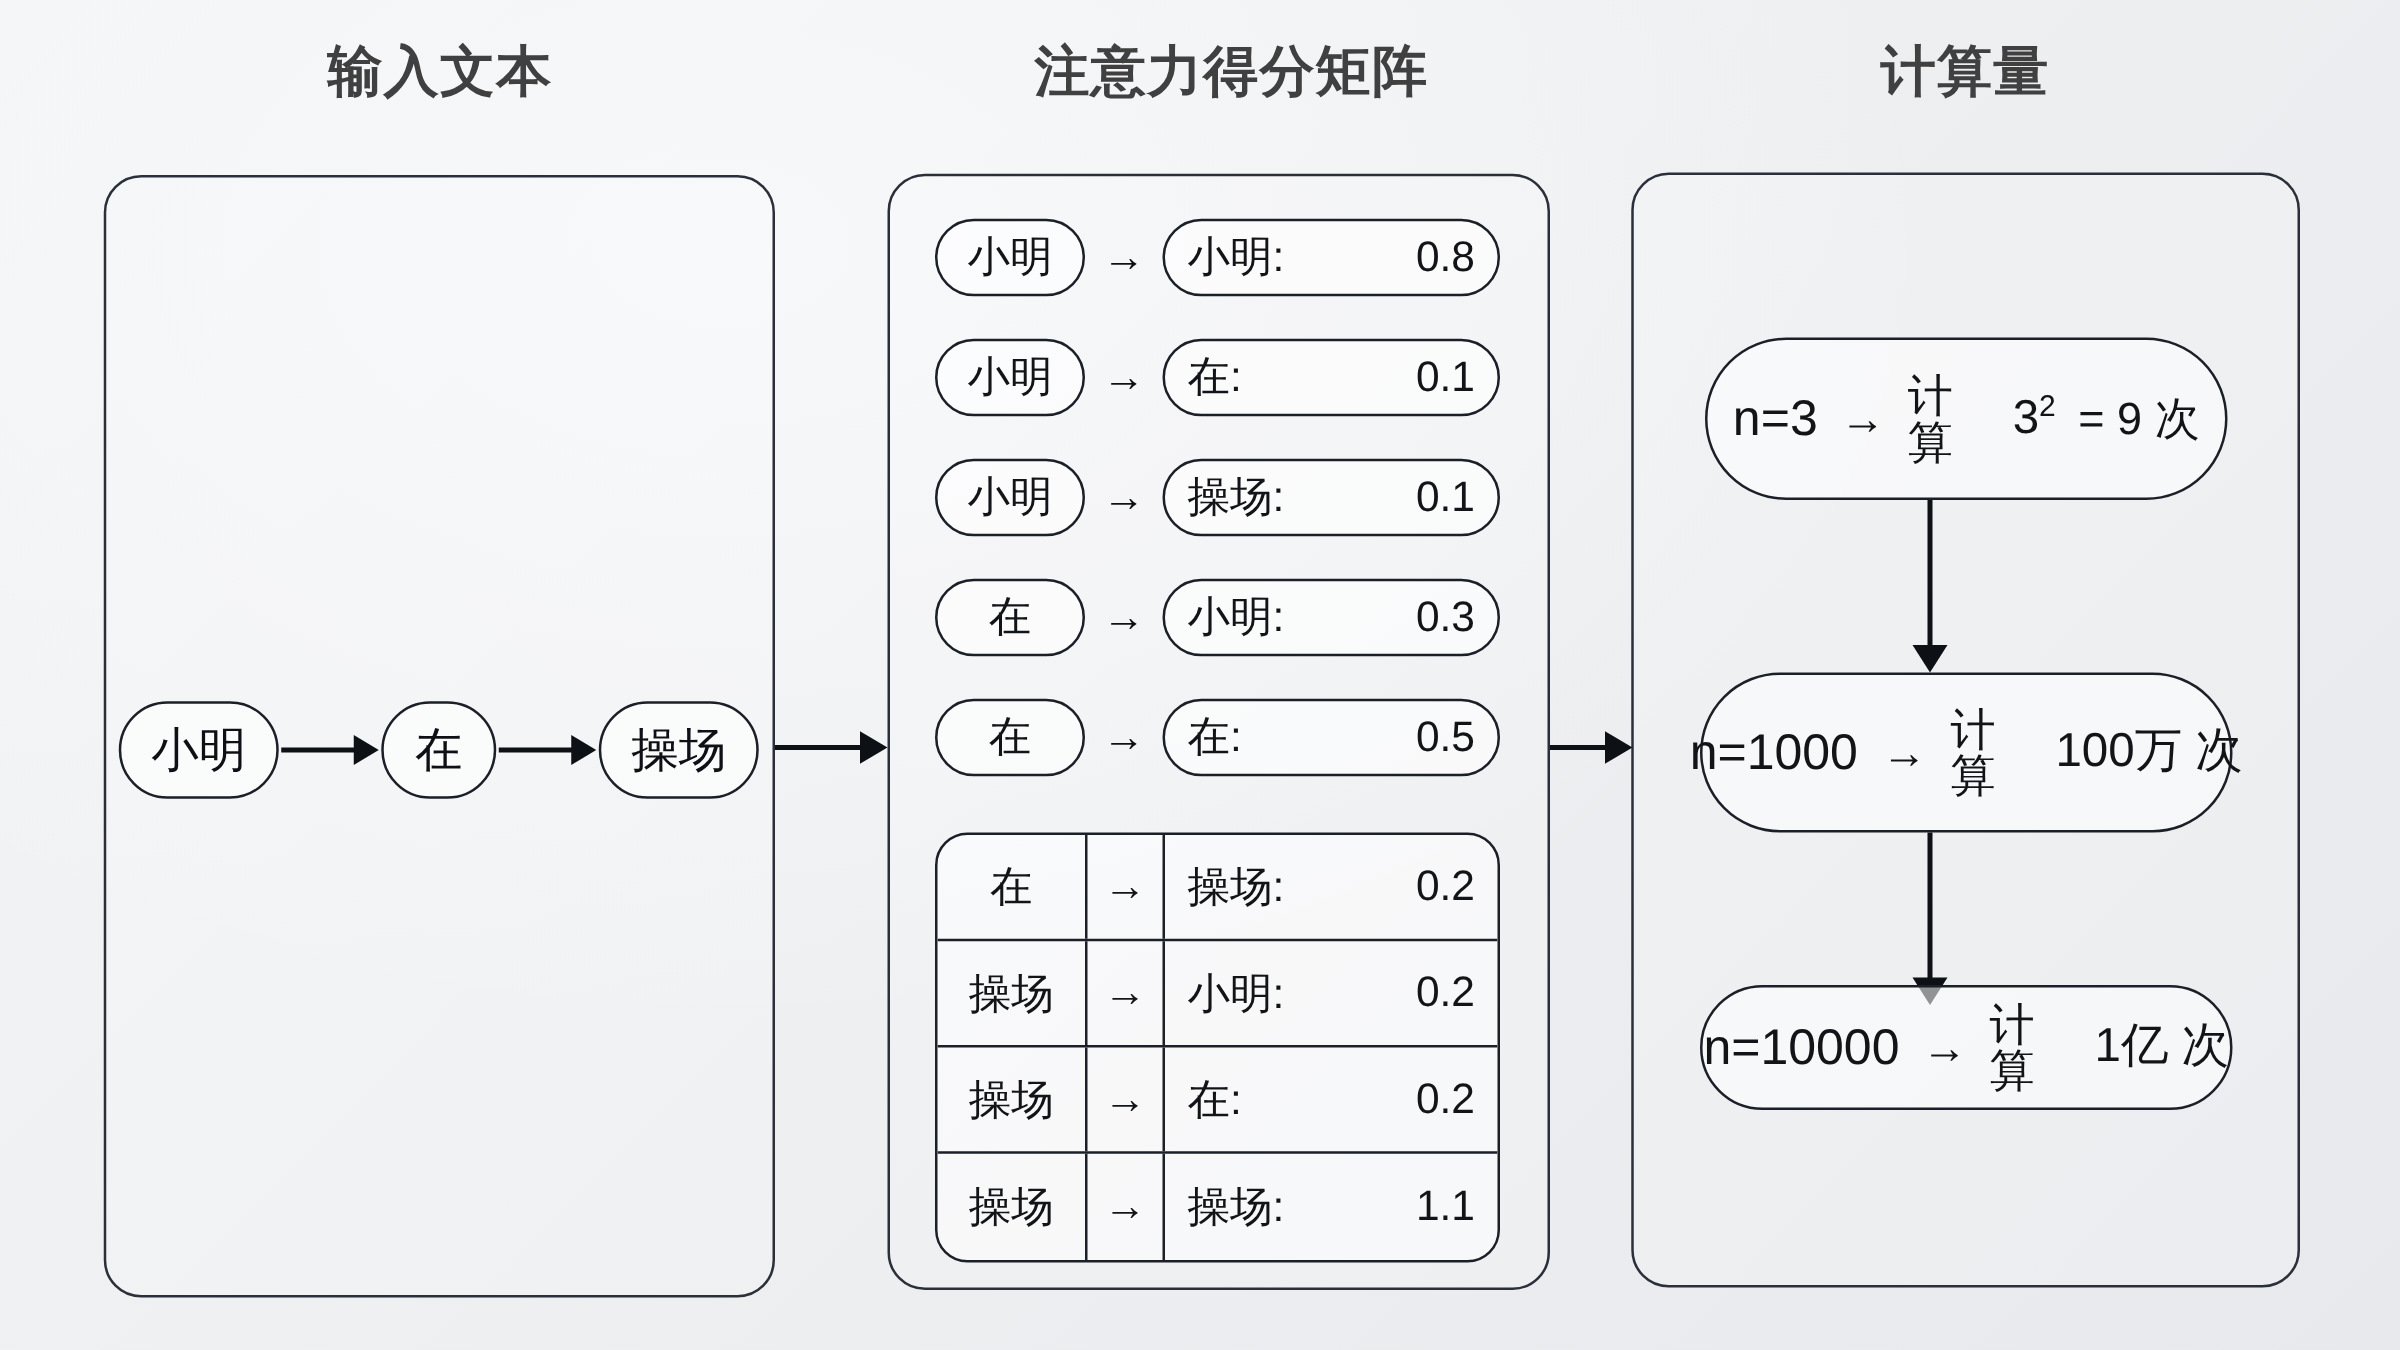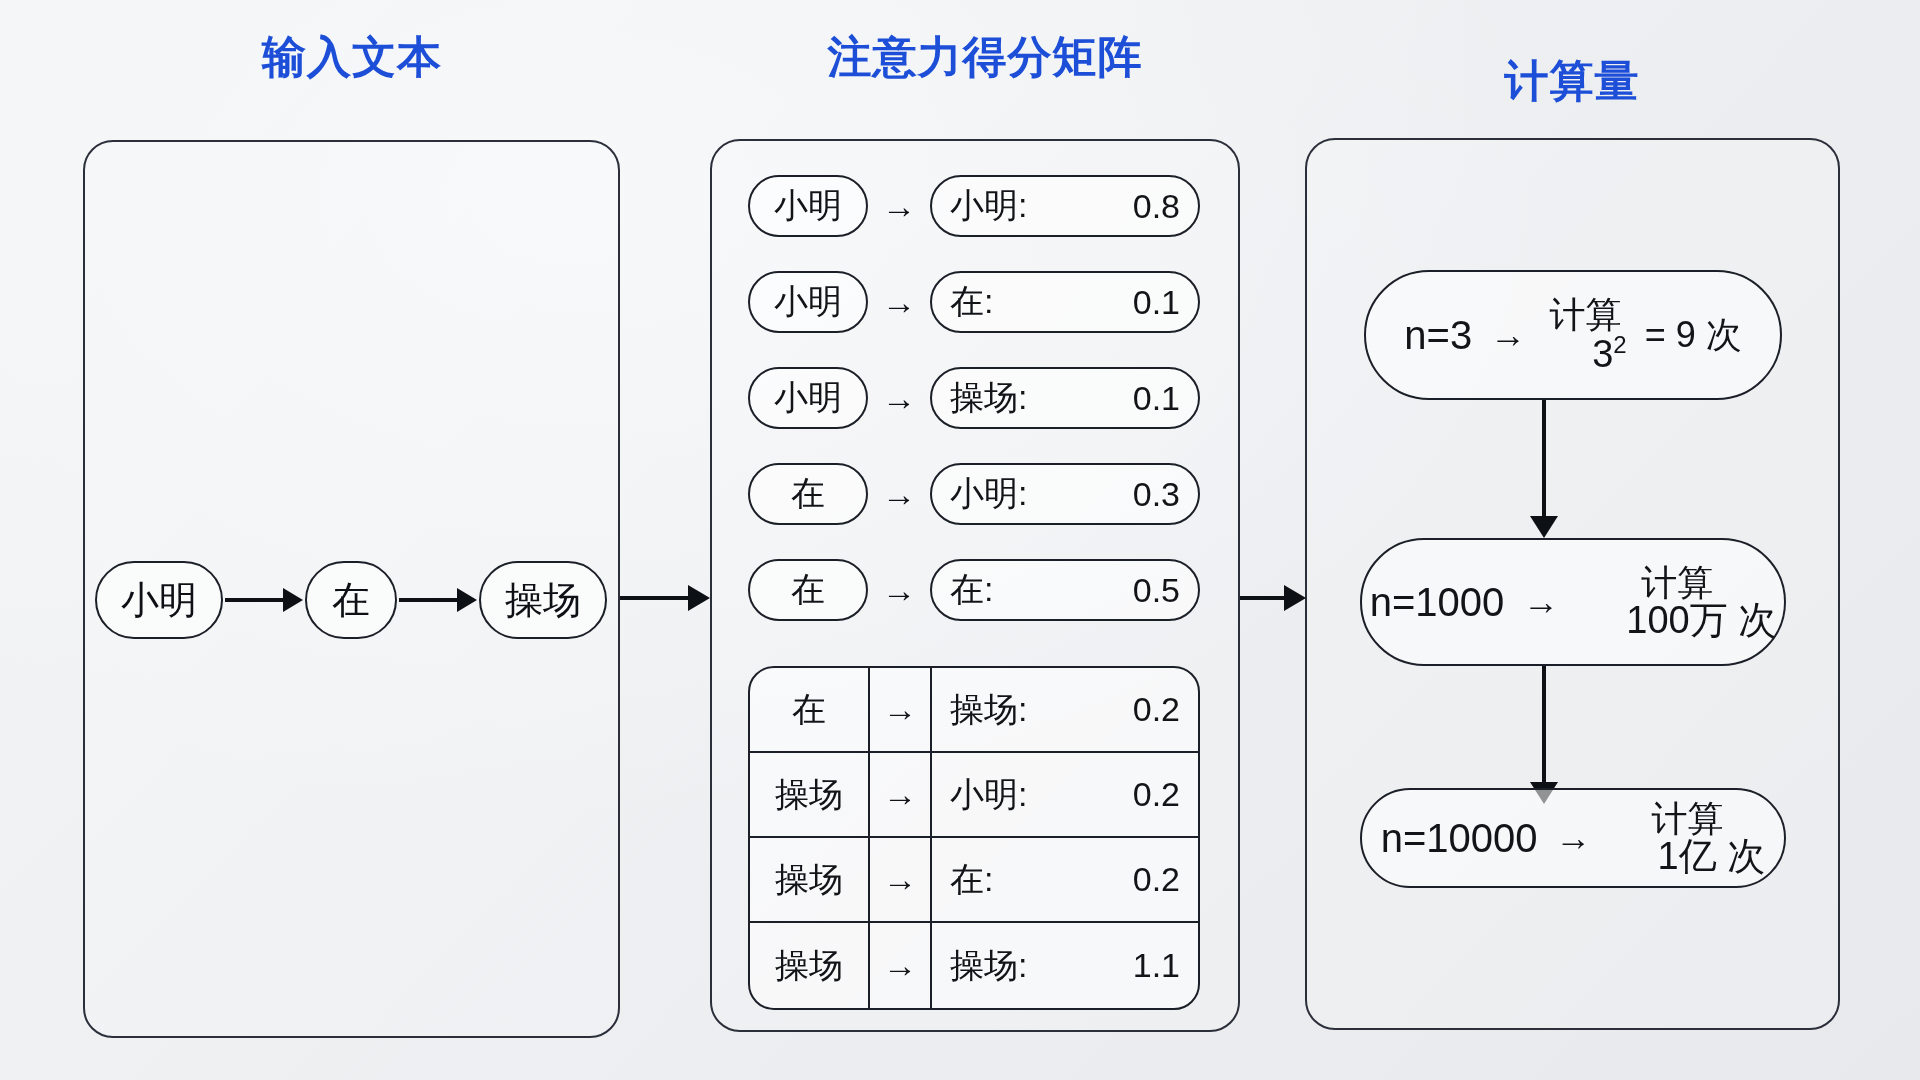--- a/index.html
+++ b/index.html
@@ -14,21 +14,21 @@
     -webkit-font-smoothing:antialiased;
   }
   #stage{position:relative;width:1920px;height:1080px;}
 
   
   .panel-title{
     position:absolute;
     font-size:44px;
     font-weight:700;
     letter-spacing:1px;
-    color:#1d4ed8;
+    color:#404040;
     white-space:nowrap;
     text-align:center;
     transform:translateX(-50%);
   }
 
   
   .panel{
     position:absolute;
     border:2px solid #2a2f3a;
     border-radius:30px;
@@ -167,21 +167,21 @@
     border-radius:999px;
     background:rgba(255,255,255,0.55);
     box-sizing:border-box;
     display:flex;align-items:center;justify-content:center;
     gap:18px;
     padding:0 34px;
   }
   .cn{font-size:40px;white-space:nowrap;}
   .carr{font-size:36px;}
   .frac{
-    display:flex;flex-direction:column;align-items:center;
+    display:flex;flex-direction:row;align-items:center;
     line-height:1.04;
   }
   .frac .top{font-size:36px;}
   .frac .bot{font-size:38px;white-space:nowrap;margin-left:48px;}
   .tail{font-size:36px;white-space:nowrap;}
   .sup{font-size:24px;vertical-align:super;}
 
   .vert-arrow{position:absolute;width:4px;}
   .vert-arrow::before{
     content:"";position:absolute;top:0;left:50%;transform:translateX(-50%);
@@ -194,21 +194,21 @@
     border-right:14px solid transparent;
   }
 </style>
 </head>
 <body>
 
 <div id="stage">
 
   <div class="panel-title" style="left:352px;top:28px;">输入文本</div>
   <div class="panel-title" style="left:975px;top:28px;margin-left:10px;">注意力得分矩阵</div>
-  <div class="panel-title" style="left:1572px;top:28px;margin-top:24px;">计算量</div>
+  <div class="panel-title" style="left:1572px;top:28px;">计算量</div>
 
   <div class="panel" style="left:83px;top:140px;width:537px;height:898px;"></div>
   <div class="panel" style="left:710px;top:139px;width:530px;height:893px;"></div>
   <div class="panel" style="left:1305px;top:138px;width:535px;height:892px;"></div>
 
   <div id="chain">
     <div class="pill tok0">小明</div>
     <div class="hz-arrow"></div>
     <div class="pill tok1">在</div>
     <div class="hz-arrow"></div>

